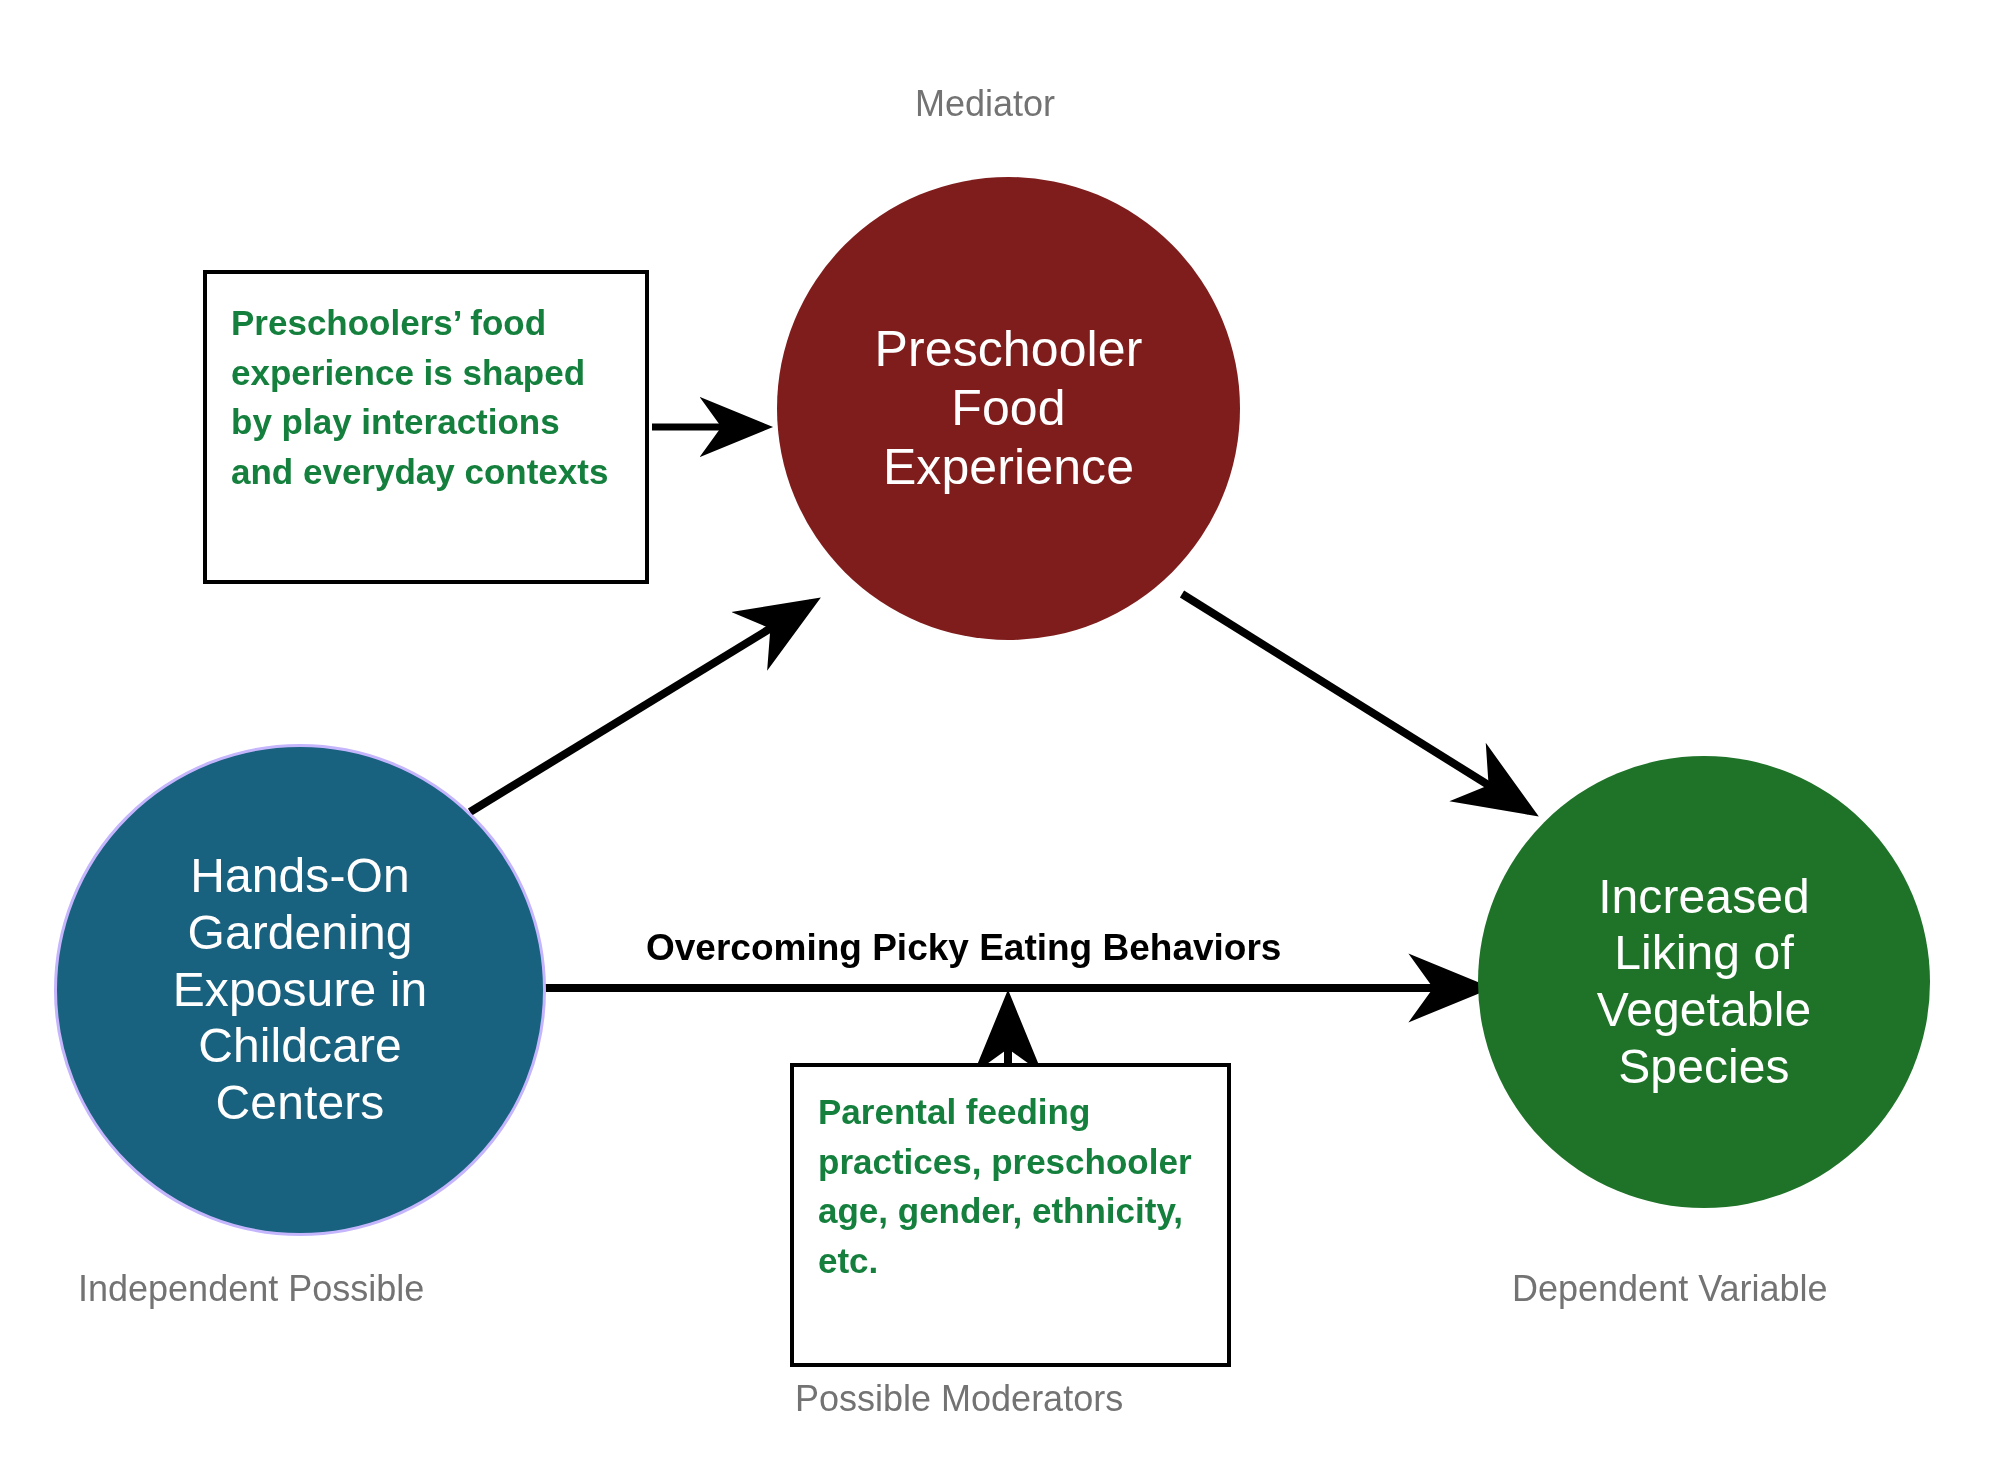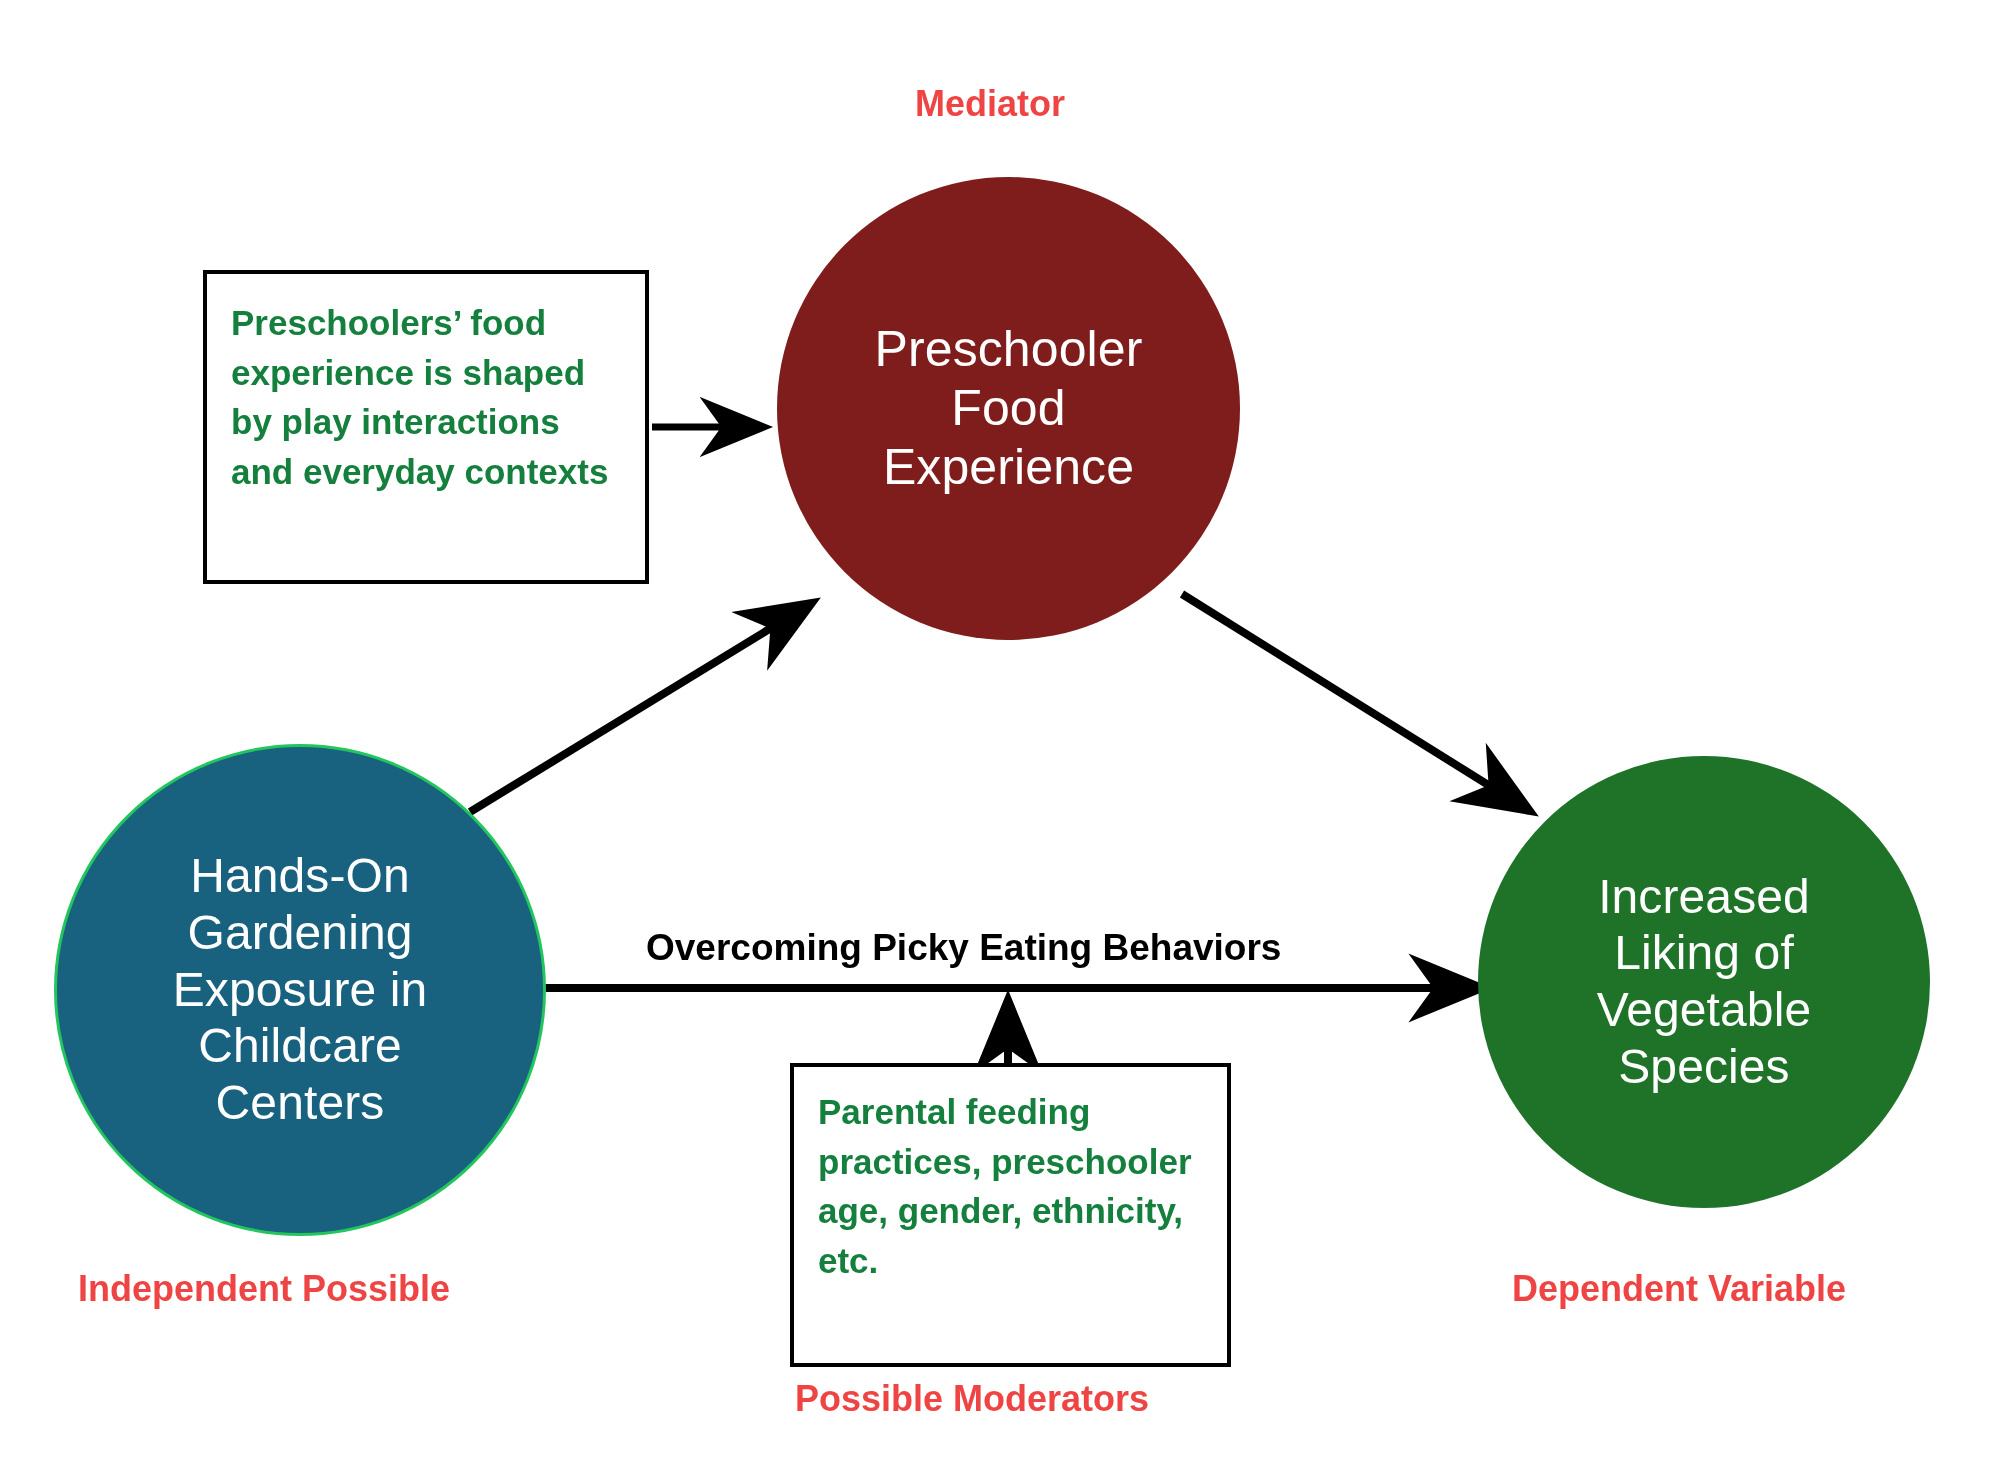--- a/index.html
+++ b/index.html
@@ -58,21 +58,21 @@
   #circle-mediator .circle-label {
     font-size: 50px;
   }
 
   #circle-independent {
     left: 54px;
     top: 744px;
     width: 492px;
     height: 492px;
     background: #18617F;
-    border: 3px solid #22c55e;
+    border: 3px solid #c4b5fd;
   }
   #circle-independent .circle-label {
     font-size: 48px;
   }
 
   #circle-dependent {
     left: 1478px;
     top: 756px;
     width: 452px;
     height: 452px;
@@ -115,22 +115,22 @@
     height: 304px;
     padding: 20px 18px 14px 24px;
   }
   #box-moderators .note-text {
     font-size: 35px;
   }
 
   
   .caption-red {
     position: absolute;
-    color: #ef4444;
-    font-weight: bold;
+    color: #737373;
+    font-weight: normal;
     font-size: 36px;
     white-space: nowrap;
   }
   #caption-mediator   { left: 915px;  top: 83px; }
   #caption-independent{ left: 78px;   top: 1268px; }
   #caption-dependent  { left: 1512px; top: 1268px; }
   #caption-moderators { left: 795px;  top: 1378px; }
 
   
   #label-picky-eating {

